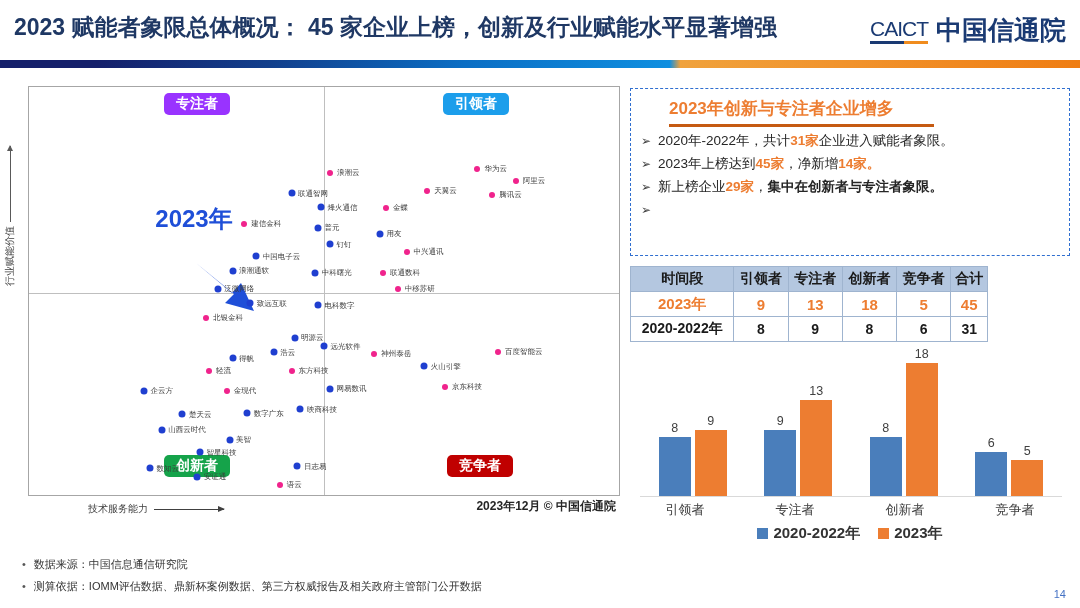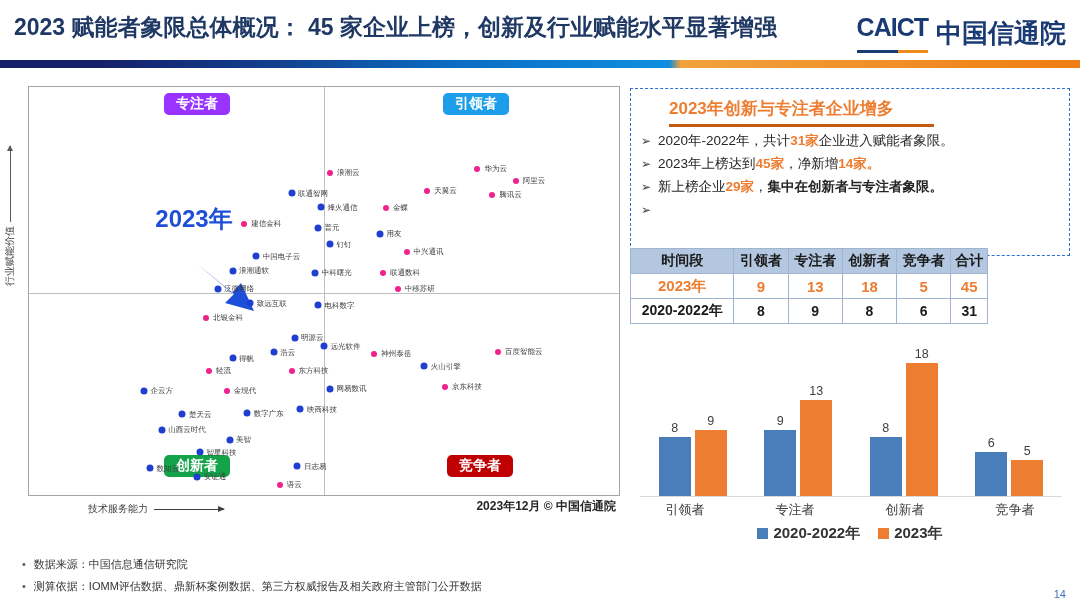--- a/index.html
+++ b/index.html
@@ -13,22 +13,22 @@
 
   
   .header { position:absolute; left:0; top:0; width:1078px; height:56px; }
   .title {
     position:absolute; left:14px; top:12px;
     font-size:23px; font-weight:bold; color:#1f3864;
     letter-spacing:0px; white-space:nowrap;
   }
   .brand { position:absolute; right:12px; top:13px; display:flex; align-items:center; gap:8px; }
   .brand-caict {
-    font-size:25px; font-weight:bold; color:#1a3a73;
-    letter-spacing:-1px; position:relative; padding-bottom:11px;
+    font-size:21px; font-weight:normal; color:#1a3a73;
+    letter-spacing:-1px; position:relative; padding-bottom:3px;
   }
   .brand-caict:after{
     content:""; position:absolute; left:0; bottom:0; width:100%; height:3px;
     background:linear-gradient(90deg,#1a3a73 0 58%, #f08c1e 58% 100%);
   }
   .brand-cn { font-size:26px; font-weight:bold; color:#1a3a73; }
 
   .ribbon {
     position:absolute; left:0; top:60px; width:1080px; height:8px;
     background:linear-gradient(90deg,#15206b 0%, #15206b 9%, #123f8c 25%, #0b6ec4 43%,
@@ -108,21 +108,21 @@
   .bullets { list-style:none; }
   .bullets li {
     display:flex; align-items:flex-start; gap:7px;
     font-size:13.5px; color:#262626; margin-bottom:6px; line-height:1.25;
   }
   .bullets li .arrowhead { color:#404040; font-size:12px; line-height:1.35; flex:0 0 auto; }
   .hl { color:#ed7d31; font-weight:bold; }
   .bk { font-weight:bold; color:#262626; }
 
   
-  .tbl { position:absolute; left:630px; top:248px; width:358px; border-collapse:collapse; }
+  .tbl { position:absolute; left:630px; top:266px; width:358px; border-collapse:collapse; }
   .tbl td, .tbl th {
     border:1px solid #9fb4cf; text-align:center; font-size:14px; height:25px; padding:0;
   }
   .tbl thead th { background:#b4c7e0; color:#1a1a1a; font-weight:bold; }
   .tbl .r2023 td { color:#ed7d31; font-weight:bold; font-size:15px; }
   .tbl .rprev td { color:#1a1a1a; font-weight:bold; }
 
   
   .bar-area { position:absolute; left:630px; top:348px; width:440px; height:195px; }
   .bars { position:absolute; left:10px; top:0; right:8px; bottom:46px; }

